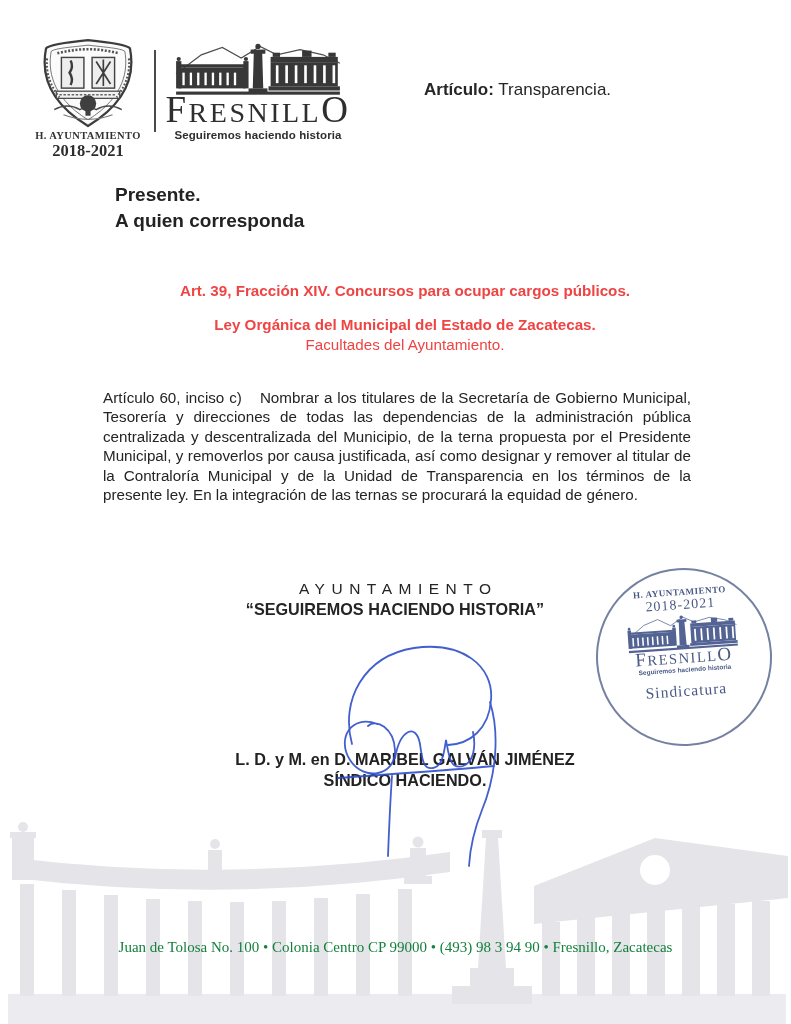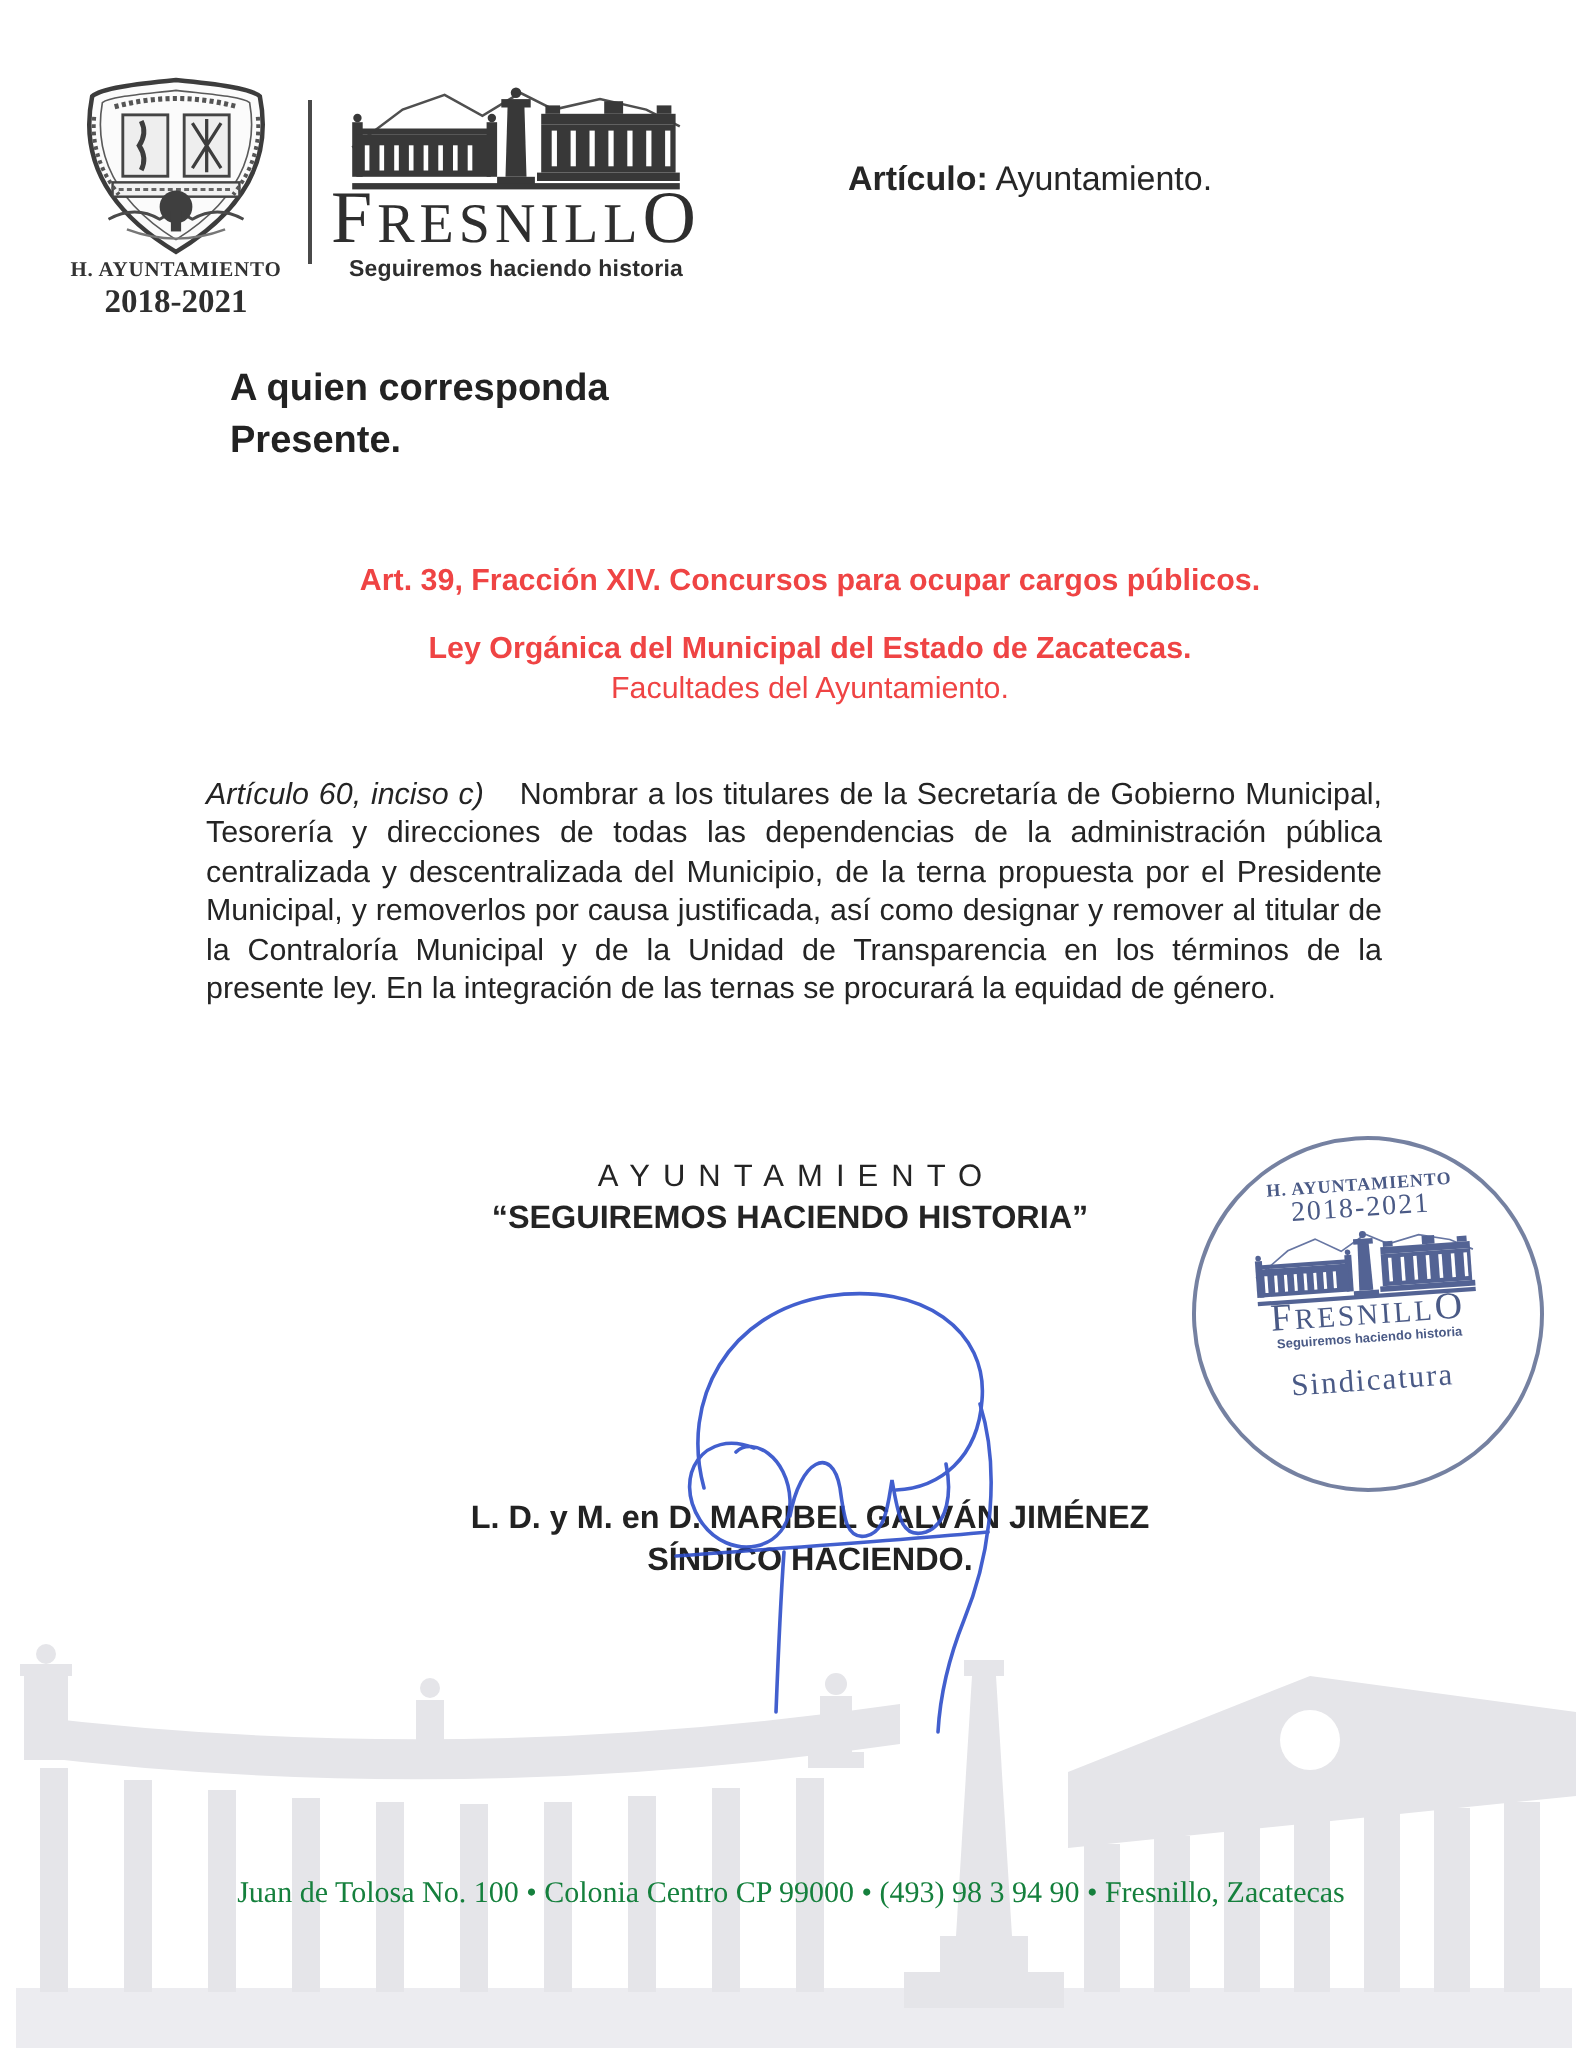--- a/index.html
+++ b/index.html
@@ -25,21 +25,21 @@
   .section-line .lbl { font-weight:bold; }
   
   .recipient { position:absolute; left:115px; top:182px; font-size:19px; font-weight:bold; line-height:26px; color:#222; }
   
   .subject { position:absolute; left:105px; top:282px; width:600px; text-align:center; font-size:15.2px; color:#ef4444; }
   .subject .art { font-weight:bold; }
   .subject .law { font-weight:bold; margin-top:17px; }
   .subject .chap { margin-top:2px; line-height:20px; }
   
   .body-par { position:absolute; left:103px; top:388px; width:588px; font-size:15.2px; line-height:19.4px; text-align:justify; color:#242424; }
-  .body-par .lead { font-style:italic; padding-right:18px; }
+  .body-par .lead { padding-right:18px; }
   
   .closing { position:absolute; left:100px; top:580px; width:590px; text-align:center; color:#242424; }
   .closing .salut { font-size:15.5px; letter-spacing:0.42em; padding-left:0.42em; }
   .closing .motto { font-size:16.2px; font-weight:bold; margin-top:2px; }
   
   .stamp { position:absolute; left:596px; top:568px; width:176px; height:178px;
     border:2.5px solid rgba(58,75,120,0.75); border-radius:50%;
     transform:rotate(-4deg); text-align:center; color:#3d4e7d; opacity:0.93; }
   .stamp .s-org { font-family:"Liberation Serif", serif; font-weight:bold; font-size:9px; letter-spacing:0.5px; margin-top:17px; }
   .stamp .s-period { font-family:"Liberation Serif", serif; font-size:14px; letter-spacing:1px; }
@@ -180,26 +180,26 @@
     <div class="wordmark">
       <span class="big">F</span>
         <span class="mid">RESNILL</span>
         <span class="big">O</span>
     </div>
     <div class="logo-tagline">Seguiremos haciendo historia</div>
   </div>
 
   <div class="section-line">
     <span class="lbl">Artículo:</span>
-    <span>Ayuntamiento.</span>
+    <span>Transparencia.</span>
   </div>
 
   <div class="recipient">
+    <div>Presente.</div>
     <div>A quien corresponda</div>
-    <div>Presente.</div>
   </div>
 
   <div class="subject">
     <div class="art">Art. 39, Fracción XIV.  Concursos para ocupar cargos públicos.</div>
     <div class="law">Ley Orgánica del Municipal del Estado de Zacatecas.</div>
     <div class="chap">Facultades del Ayuntamiento.</div>
   </div>
 
   <p class="body-par">
     <span class="lead">Artículo  60, inciso c)</span><span>Nombrar a los titulares de la Secretaría de Gobierno Municipal, Tesorería y direcciones de todas las dependencias de la administración pública centralizada y descentralizada del Municipio, de la terna propuesta por el Presidente Municipal, y removerlos por causa justificada, así como designar y remover al titular de la Contraloría Municipal y de la Unidad de Transparencia en los términos de la presente ley. En la integración de las ternas se procurará la equidad de género.</span>

